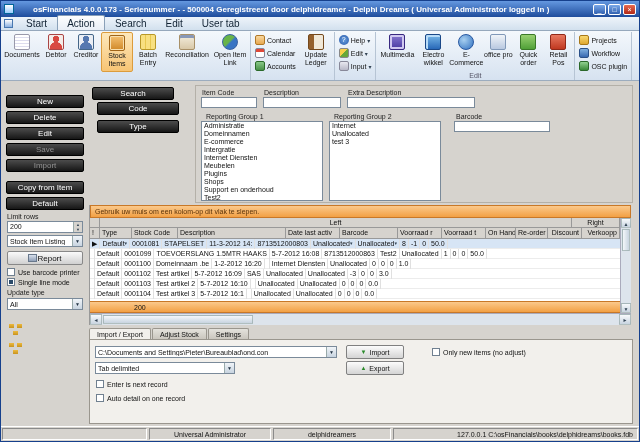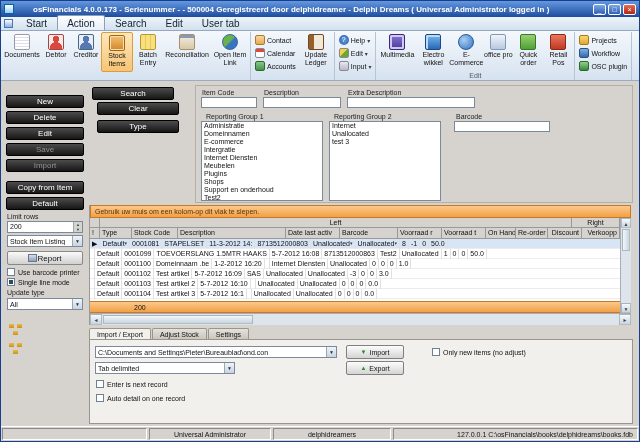--- a/index.html
+++ b/index.html
@@ -350,21 +350,21 @@
       <span class="combo-val">All</span>
       <span class="combo-arrow">▼</span>
     </div>
     <div class="tree-icons">
       <span class="tree-icon"></span>
       <span class="tree-icon"></span>
     </div>
   </div>
 
   <div class="dark-btn" id="btn-search">Search</div>
-  <div class="dark-btn" id="btn-clear">Clear</div>
+  <div class="dark-btn" id="btn-clear">Code</div>
   <div class="dark-btn" id="btn-type">Type</div>
 
   <div class="search-panel">
     <div class="fld-label" style="left:6px;top:3px">Item Code</div>
     <div class="tinput" style="left:5px;top:11px;width:56px;height:11px"></div>
     <div class="fld-label" style="left:68px;top:3px">Description</div>
     <div class="tinput" style="left:67px;top:11px;width:78px;height:11px"></div>
     <div class="fld-label" style="left:152px;top:3px">Extra Description</div>
     <div class="tinput" style="left:151px;top:11px;width:128px;height:11px"></div>
 

